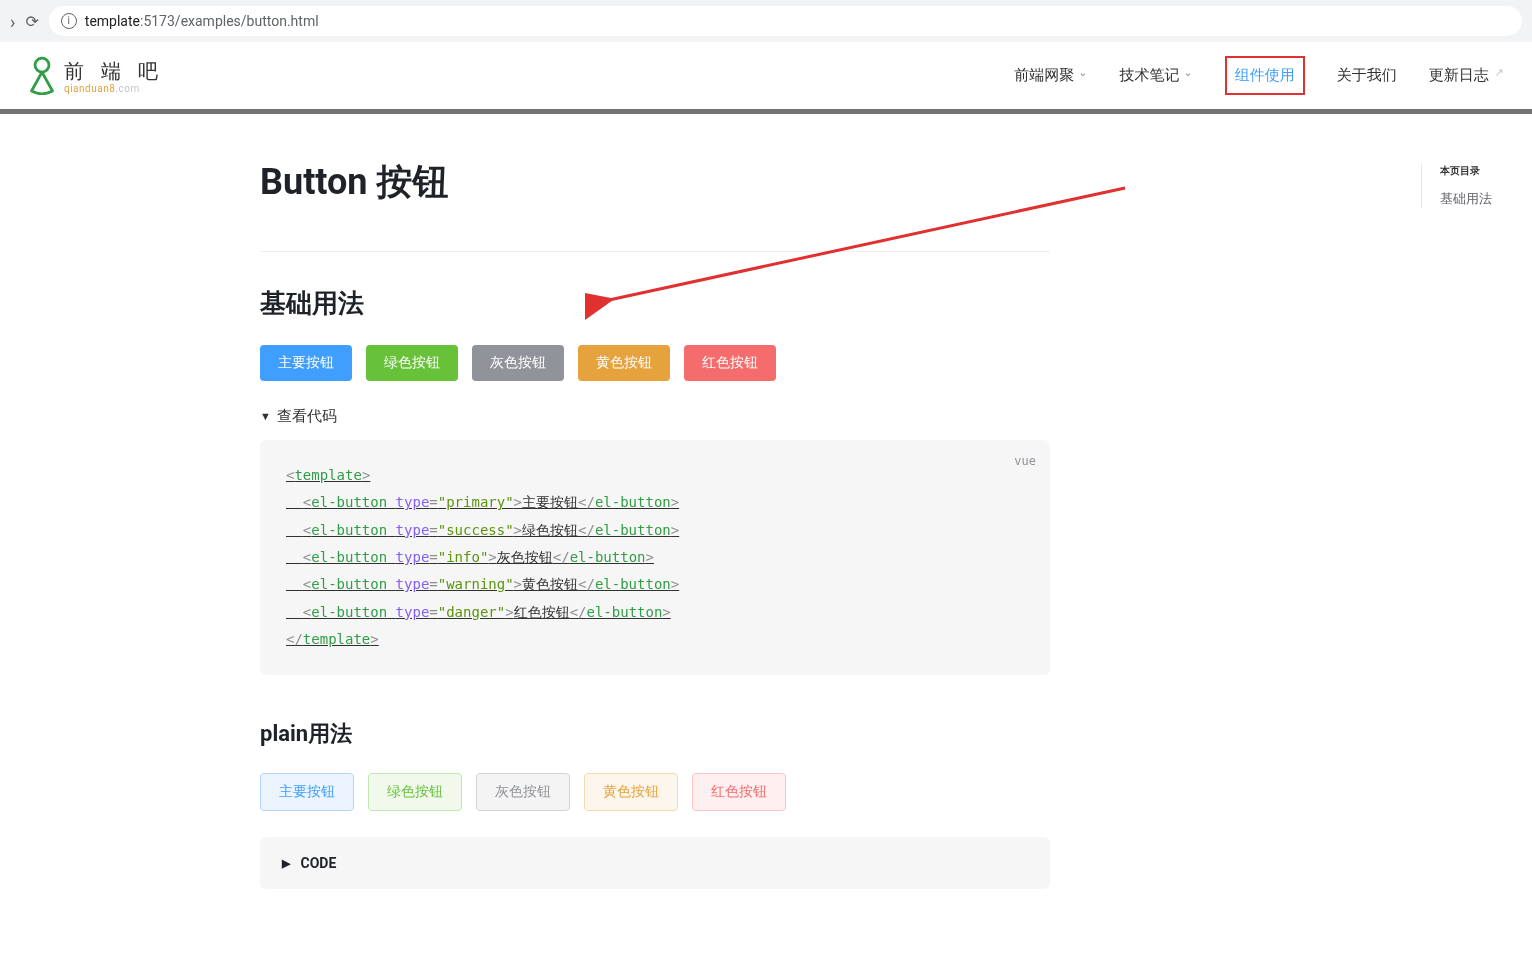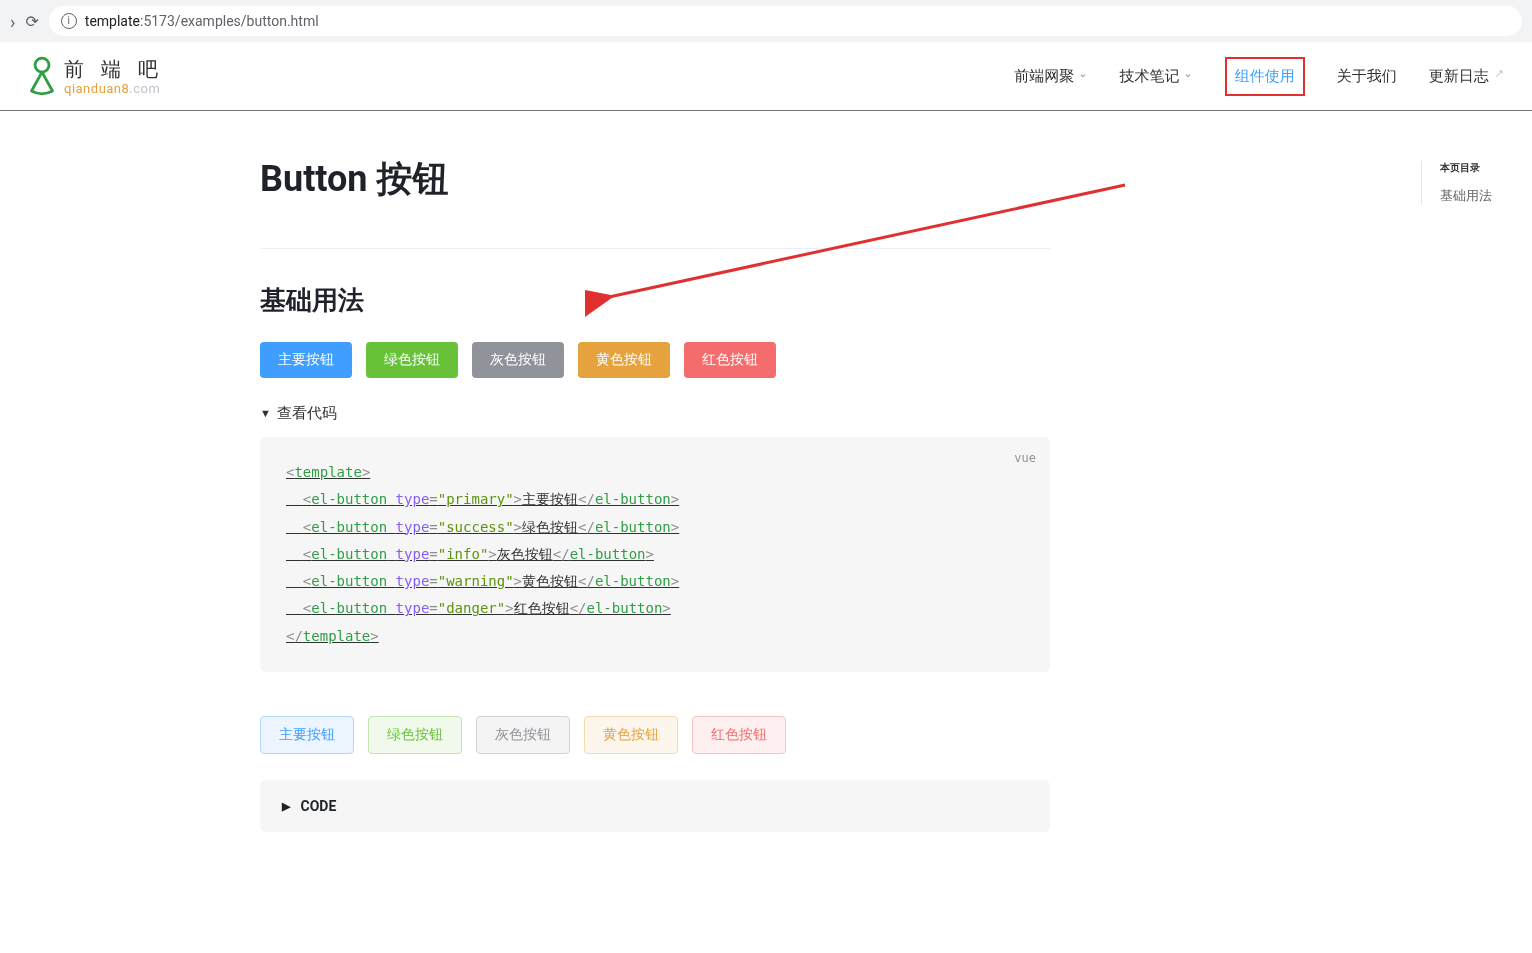--- a/index.html
+++ b/index.html
@@ -8,25 +8,25 @@
 
 .browser-bar { display: flex; align-items: center; height: 42px; background: #f1f3f4; padding: 0 10px; gap: 10px; }
 .browser-bar .nav-arrow { color: #5f6368; font-size: 18px; cursor: pointer; }
 .browser-bar .reload { color: #5f6368; font-size: 16px; cursor: pointer; }
 .browser-bar .url-box { flex: 1; display: flex; align-items: center; background: #fff; border-radius: 16px; height: 30px; padding: 0 12px; gap: 8px; color: #5f6368; font-size: 14px; }
 .browser-bar .url-box .info-icon { display:inline-flex; align-items:center; justify-content:center; width:16px; height:16px; border:1.2px solid #5f6368; border-radius:50%; font-size:10px; line-height:1; }
 .url-text .host { color: #202124; }
 .url-text .path { color: #5f6368; }
 
 
-.site-head { display: flex; align-items: center; justify-content: space-between; padding: 14px 28px 14px 28px; border-bottom: 1px solid #737373; }
+.site-head { display: flex; align-items: center; justify-content: space-between; padding: 14px 28px 14px 28px; border-bottom: 5px solid #737373; }
 .logo { display: flex; align-items: center; gap: 8px; }
 .logo-svg { width: 28px; }
 .logo-text-cn { font-size: 20px; letter-spacing: 6px; color: #303133; font-weight: 500; }
-.logo-text-en { font-size: 13px; color: #e6a23c; margin-top: -2px; letter-spacing: 0.5px; }
+.logo-text-en { font-size: 10px; color: #e6a23c; margin-top: -2px; letter-spacing: 0.5px; }
 .logo-text-en .dot { color: #c0c4cc; }
 .nav { display: flex; gap: 32px; align-items: center; font-size: 15px; color: #303133; }
 .nav-item { display: flex; align-items: flex-start; gap: 4px; cursor: pointer; }
 .nav-item.active { color: #409eff; border: 2px solid #e03130; padding: 8px 8px; }
 .nav-item .chev { font-size: 11px; color: #909399; }
 .nav-item.ext::after { content: "↗"; font-size: 11px; color: #c0c4cc; margin-left: 2px; }
 
 
 .page { display: flex; padding: 44px 0 0 0; position: relative; }
 .main { width: 790px; margin-left: 260px; }
@@ -138,20 +138,21 @@
       <div class="code-lang">vue</div>
       <pre id="code-pre"><span class="t-punc">&lt;</span><span class="t-tag">template</span><span class="t-punc">&gt;</span>
   <span class="t-punc">&lt;</span><span class="t-tag">el-button</span> <span class="t-attr">type</span><span class="t-punc">=</span><span class="t-str">"primary"</span><span class="t-punc">&gt;</span>主要按钮<span class="t-punc">&lt;/</span><span class="t-tag">el-button</span><span class="t-punc">&gt;</span>
   <span class="t-punc">&lt;</span><span class="t-tag">el-button</span> <span class="t-attr">type</span><span class="t-punc">=</span><span class="t-str">"success"</span><span class="t-punc">&gt;</span>绿色按钮<span class="t-punc">&lt;/</span><span class="t-tag">el-button</span><span class="t-punc">&gt;</span>
   <span class="t-punc">&lt;</span><span class="t-tag">el-button</span> <span class="t-attr">type</span><span class="t-punc">=</span><span class="t-str">"info"</span><span class="t-punc">&gt;</span>灰色按钮<span class="t-punc">&lt;/</span><span class="t-tag">el-button</span><span class="t-punc">&gt;</span>
   <span class="t-punc">&lt;</span><span class="t-tag">el-button</span> <span class="t-attr">type</span><span class="t-punc">=</span><span class="t-str">"warning"</span><span class="t-punc">&gt;</span>黄色按钮<span class="t-punc">&lt;/</span><span class="t-tag">el-button</span><span class="t-punc">&gt;</span>
   <span class="t-punc">&lt;</span><span class="t-tag">el-button</span> <span class="t-attr">type</span><span class="t-punc">=</span><span class="t-str">"danger"</span><span class="t-punc">&gt;</span>红色按钮<span class="t-punc">&lt;/</span><span class="t-tag">el-button</span><span class="t-punc">&gt;</span>
 <span class="t-punc">&lt;/</span><span class="t-tag">template</span><span class="t-punc">&gt;</span></pre>
     </div>
 
+    <h2 class="section" style="font-size:22px;">plain用法</h2>
     <div class="btn-row" id="plain-buttons">
         <button class="btn primary plain">主要按钮</button>
         <button class="btn success plain">绿色按钮</button>
         <button class="btn info plain">灰色按钮</button>
         <button class="btn warning plain">黄色按钮</button>
         <button class="btn danger plain">红色按钮</button>
       </div>
 
     <div class="code-bar">
       <span class="tri2">▶</span>

